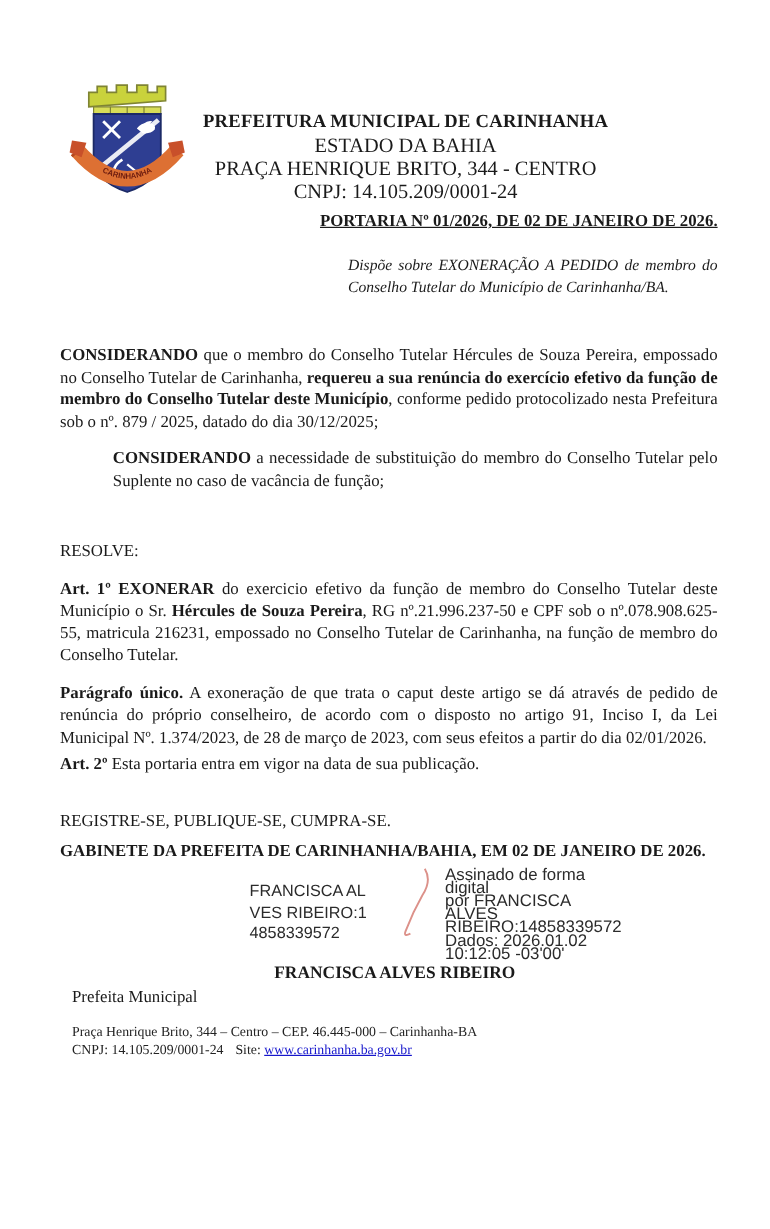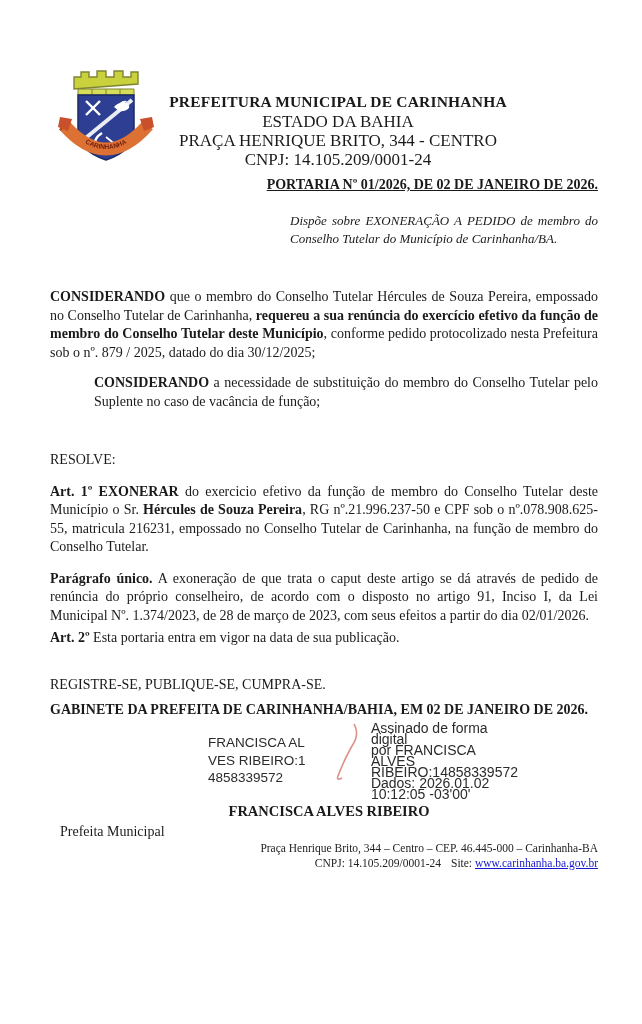--- a/index.html
+++ b/index.html
@@ -122,21 +122,22 @@
   .sig-title {
     text-align: left;
     padding-left: 10px;
     font-size: 14px;
     margin-top: 2px;
     line-height: 18px;
   }
 
   
   .footer {
-    text-align: right;
+    margin-top: 12px;
+    text-align: left;
     padding-left: 10px;
     font-size: 11.5px;
     line-height: 15px;
     color: #222;
   }
   .footer-cnpj { margin-right: 10px; }
   .footer-link {
     color: #1616cc;
     text-decoration: underline;
     cursor: pointer;

